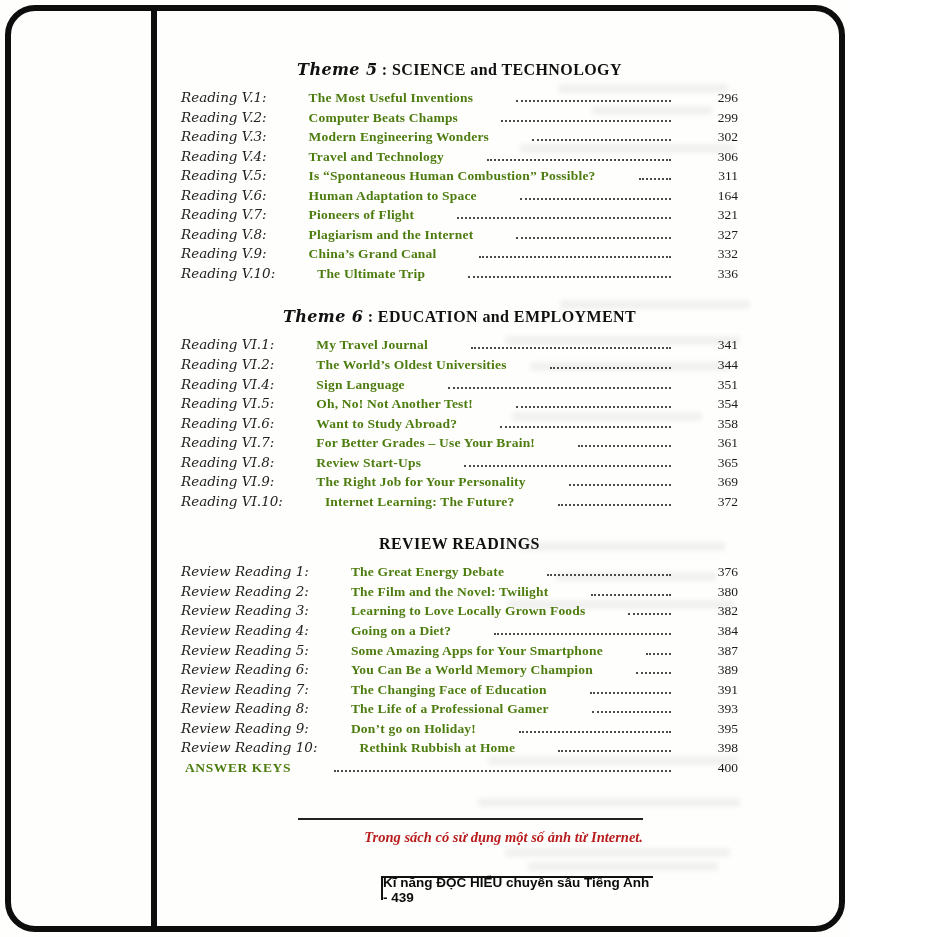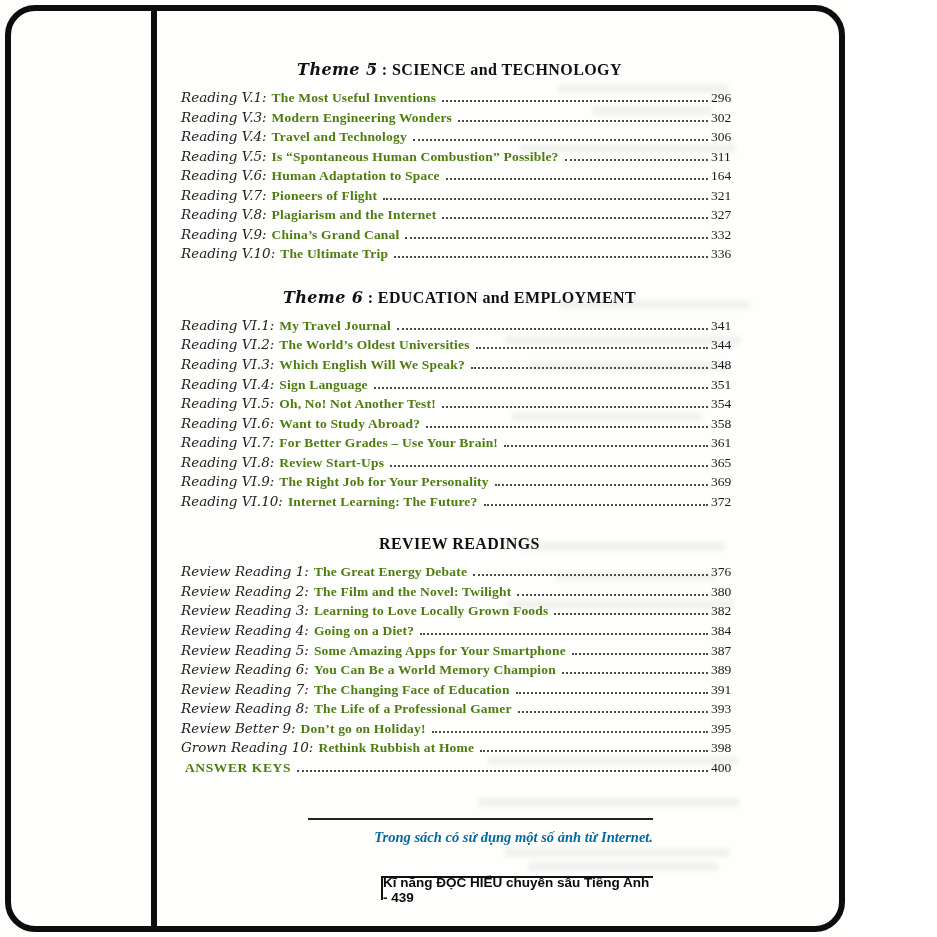--- a/index.html
+++ b/index.html
@@ -61,20 +61,21 @@
   .section-heading .script {
     font-style: italic;
     font-family: "DejaVu Serif", serif;
   }
   .toc-row {
     display: flex;
     align-items: baseline;
     font-size: 13.5px;
     line-height: 19.55px;
     white-space: nowrap;
+    gap: 37px;
   }
   .toc-row .lbl {
     font-style: italic;
     font-family: "DejaVu Serif", serif;
     color: #222;
   }
   .toc-row .ttl {
     font-weight: bold;
     margin-left: 5px;
     letter-spacing: 0.2px;
@@ -82,35 +83,35 @@
   }
   .toc-row .ttl.no-lbl { margin-left: 4px; letter-spacing: 0.6px; }
   .toc-row .leader {
     flex: 1 1 auto;
     min-width: 18px;
     border-bottom: 2px dotted #4a4a4a;
     margin: 0 3px 3px 6px;
   }
   .toc-row .pg {
     min-width: 27px;
-    text-align: left;
+    text-align: right;
     color: #1b1b1b;
   }
   
   .note-wrap {
     position: absolute;
-    top: 818px; right: 197px;
+    top: 818px; right: 207px;
     width: 345px;
     border-top: 2px solid #222;
     padding-top: 9px;
     text-align: right;
     font-style: italic;
     font-weight: bold;
     font-size: 14.5px;
-    color: #0369a1;
+    color: #b91c1c;
     z-index: 2;
   }
   
   .footer-wrap {
     position: absolute;
     top: 876px; right: 197px;
     width: 272px;
     height: 24px;
     border-top: 2px solid #111;
     border-left: 2px solid #111;
@@ -148,20 +149,26 @@
 
   <div class="content">
       <div class="section-heading"><span class="script">Theme 5</span><span class="plain"> : SCIENCE and TECHNOLOGY</span></div>
       <div class="toc-row">
         <span class="lbl">Reading V.1:</span>
         <span class="ttl">The Most Useful Inventions</span>
         <span class="leader"></span>
         <span class="pg">296</span>
       </div>
       <div class="toc-row">
+        <span class="lbl">Reading V.2:</span>
+        <span class="ttl">Computer Beats Champs</span>
+        <span class="leader"></span>
+        <span class="pg">299</span>
+      </div>
+      <div class="toc-row">
         <span class="lbl">Reading V.3:</span>
         <span class="ttl">Modern Engineering Wonders</span>
         <span class="leader"></span>
         <span class="pg">302</span>
       </div>
       <div class="toc-row">
         <span class="lbl">Reading V.4:</span>
         <span class="ttl">Travel and Technology</span>
         <span class="leader"></span>
         <span class="pg">306</span>
@@ -209,26 +216,20 @@
         <span class="leader"></span>
         <span class="pg">341</span>
       </div>
       <div class="toc-row">
         <span class="lbl">Reading VI.2:</span>
         <span class="ttl">The World’s Oldest Universities</span>
         <span class="leader"></span>
         <span class="pg">344</span>
       </div>
       <div class="toc-row">
-        <span class="lbl">Reading VI.3:</span>
-        <span class="ttl">Which English Will We Speak?</span>
-        <span class="leader"></span>
-        <span class="pg">348</span>
-      </div>
-      <div class="toc-row">
         <span class="lbl">Reading VI.4:</span>
         <span class="ttl">Sign Language</span>
         <span class="leader"></span>
         <span class="pg">351</span>
       </div>
       <div class="toc-row">
         <span class="lbl">Reading VI.5:</span>
         <span class="ttl">Oh, No! Not Another Test!</span>
         <span class="leader"></span>
         <span class="pg">354</span>
@@ -306,27 +307,27 @@
         <span class="leader"></span>
         <span class="pg">391</span>
       </div>
       <div class="toc-row">
         <span class="lbl">Review Reading 8:</span>
         <span class="ttl">The Life of a Professional Gamer</span>
         <span class="leader"></span>
         <span class="pg">393</span>
       </div>
       <div class="toc-row">
-        <span class="lbl">Review Better 9:</span>
+        <span class="lbl">Review Reading 9:</span>
         <span class="ttl">Don’t go on Holiday!</span>
         <span class="leader"></span>
         <span class="pg">395</span>
       </div>
       <div class="toc-row">
-        <span class="lbl">Grown Reading 10:</span>
+        <span class="lbl">Review Reading 10:</span>
         <span class="ttl">Rethink Rubbish at Home</span>
         <span class="leader"></span>
         <span class="pg">398</span>
       </div>
       <div class="toc-row">
         <span class="ttl no-lbl">ANSWER KEYS</span>
         <span class="leader"></span>
         <span class="pg">400</span>
       </div>
     </div>

